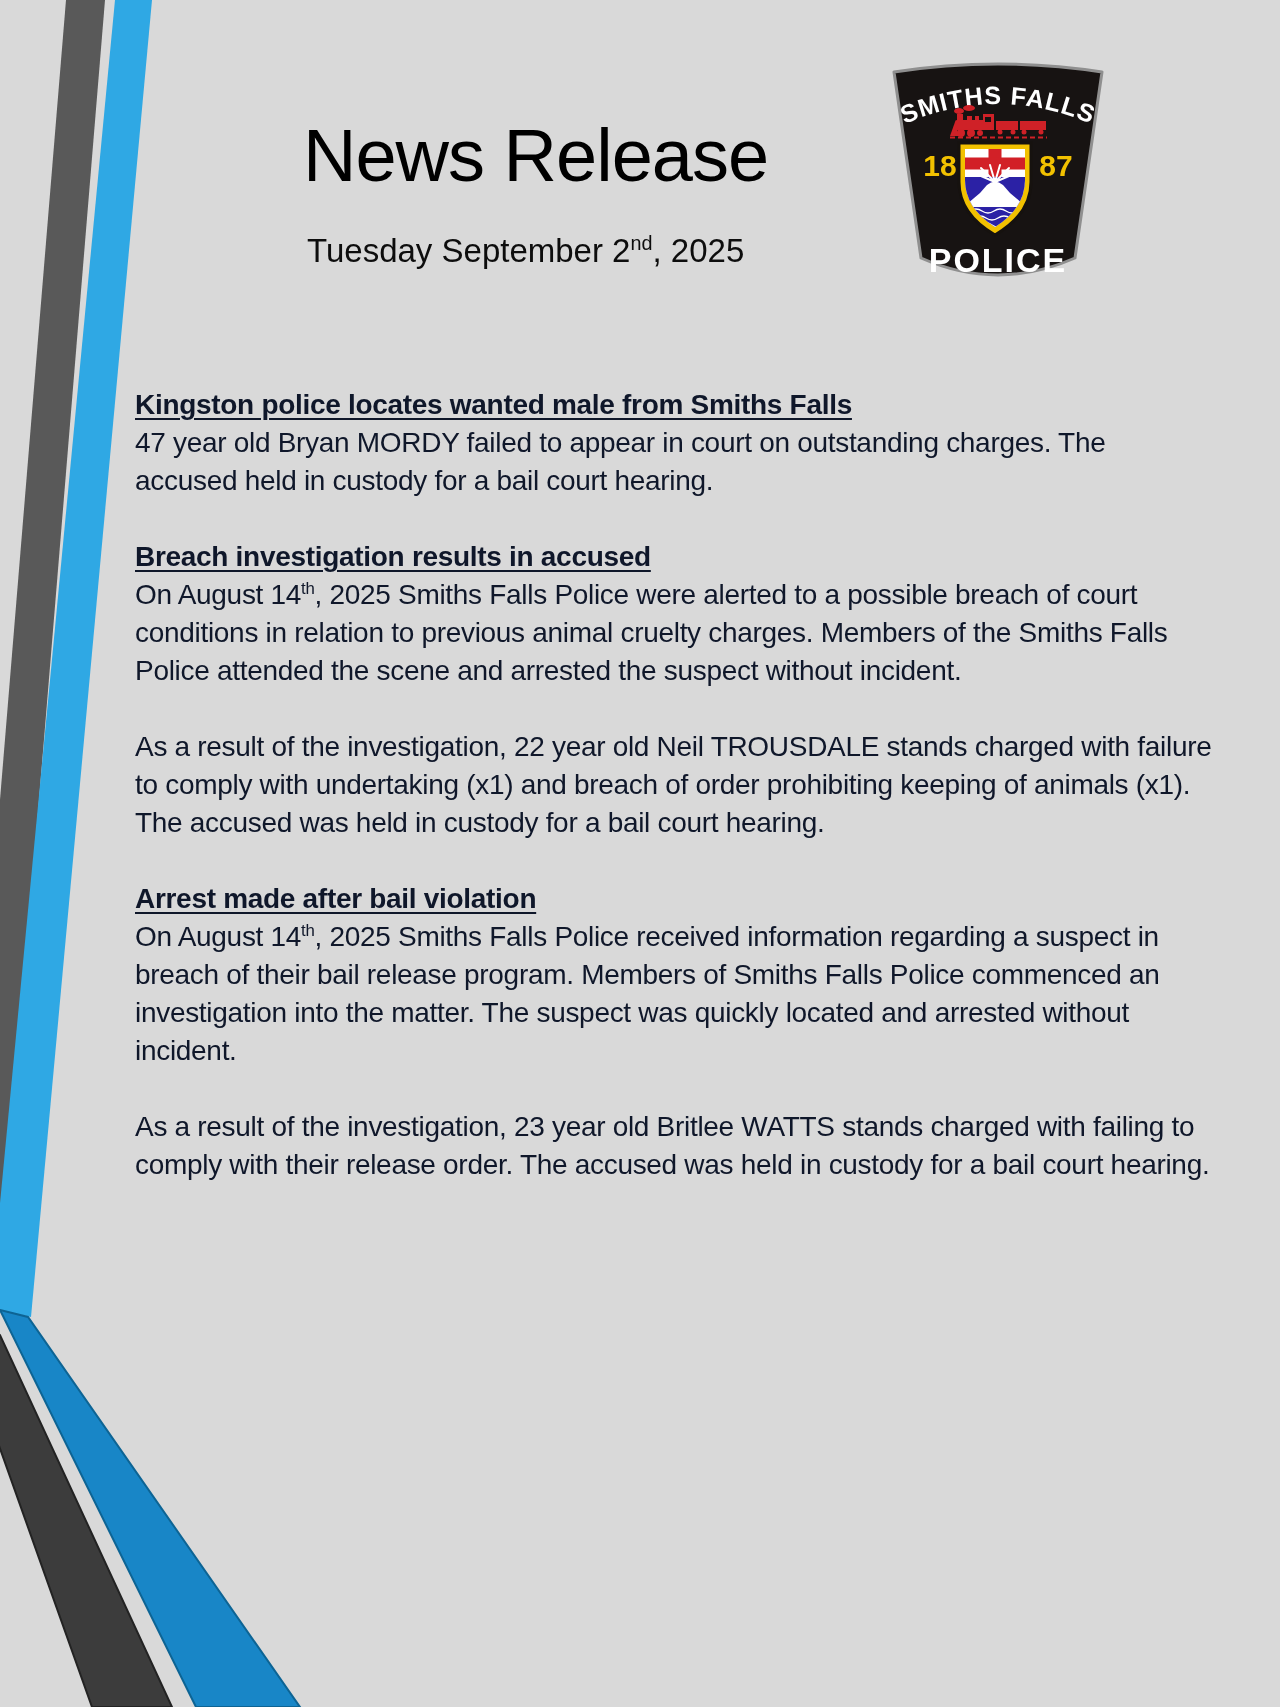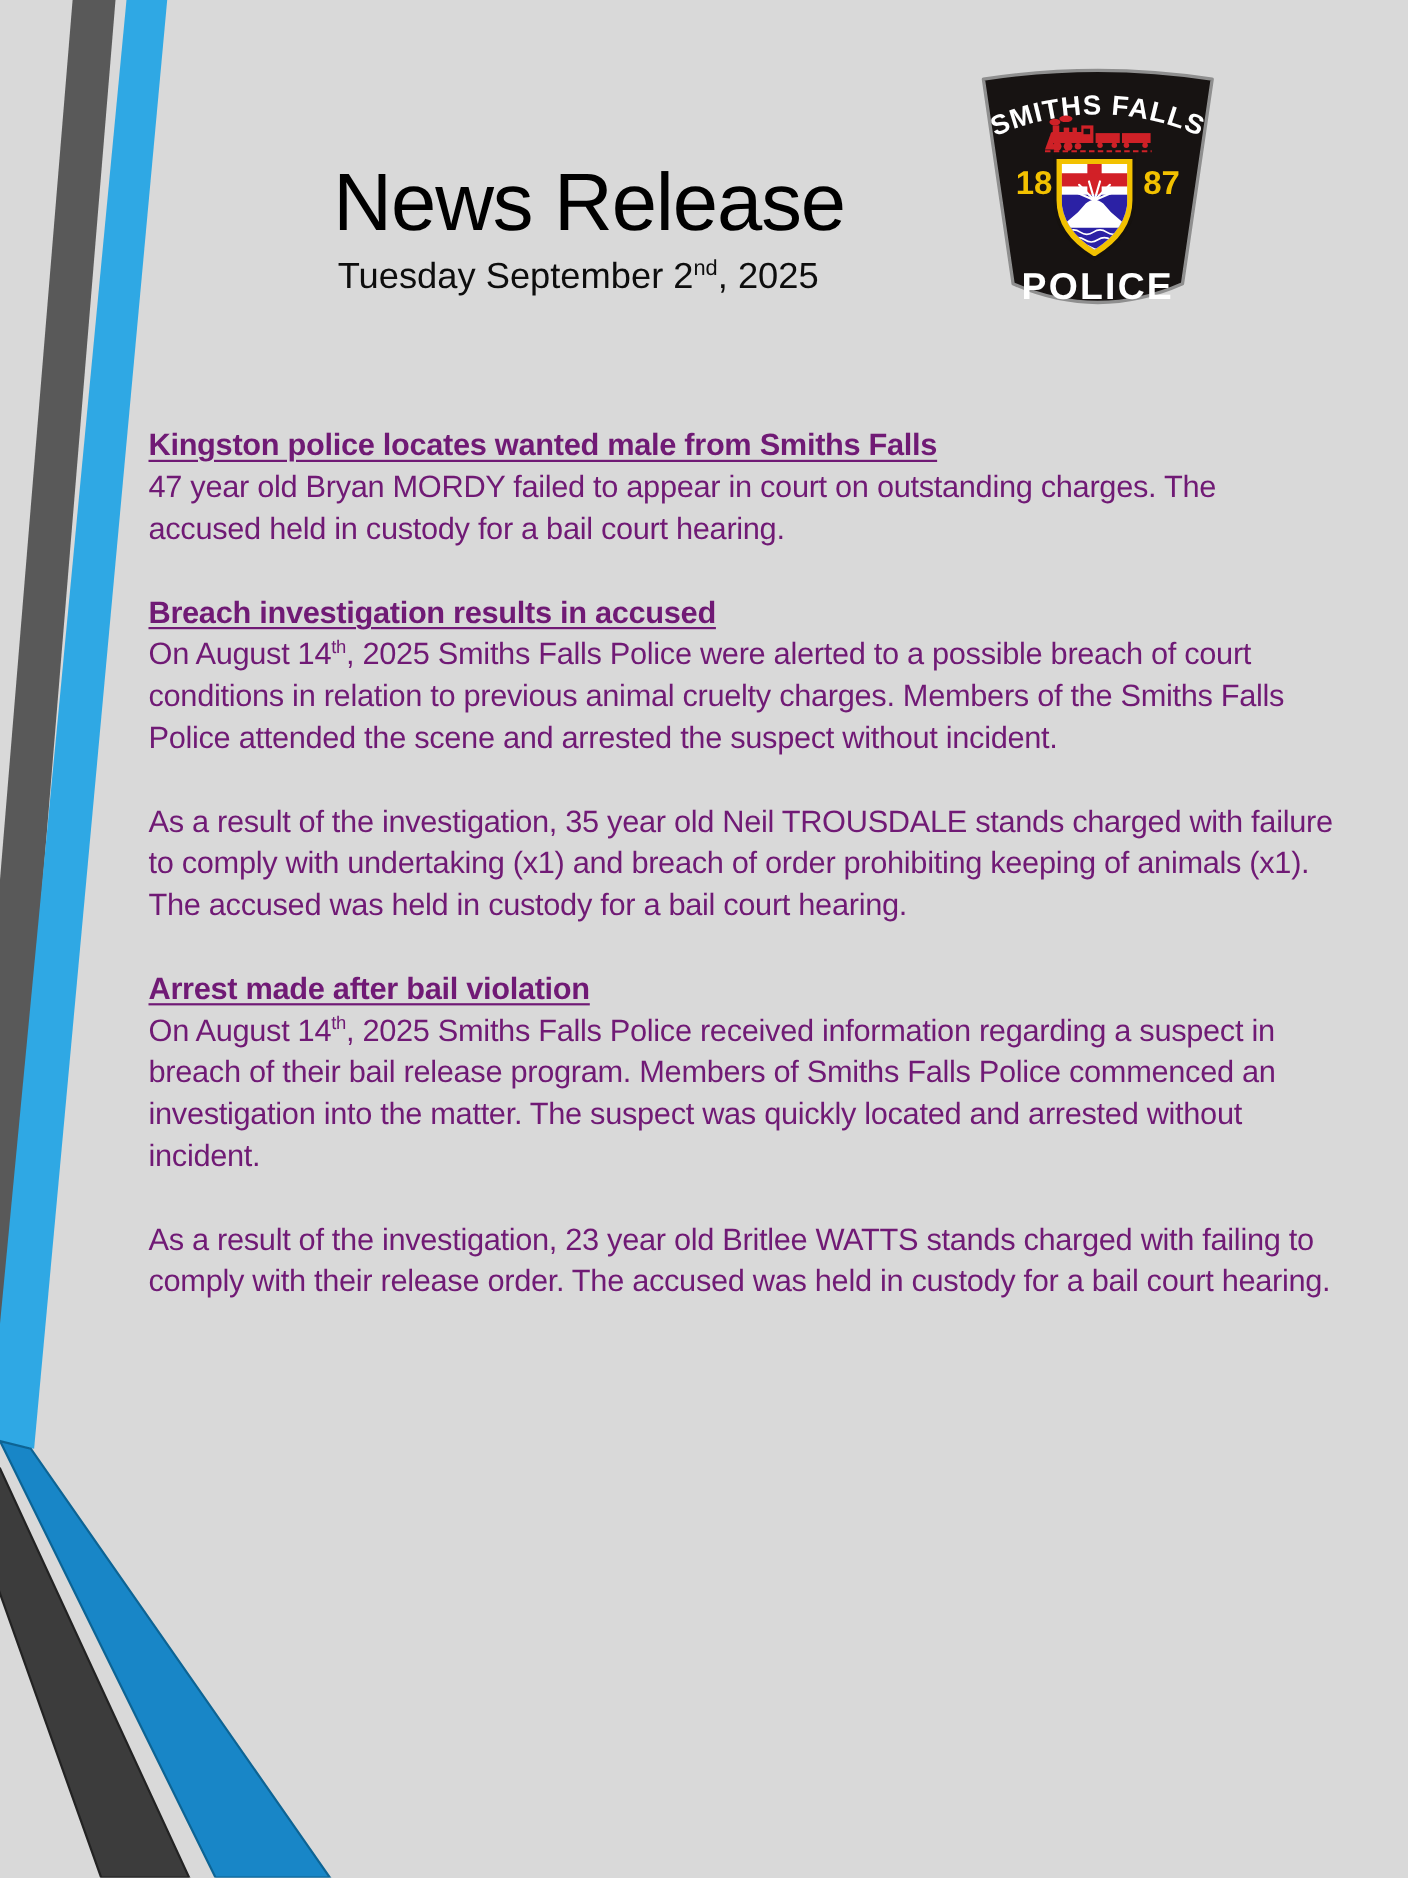--- a/index.html
+++ b/index.html
@@ -5,31 +5,31 @@
   html,body{margin:0;padding:0;background:#d9d9d9;}
   .page{
     position:relative;width:1280px;height:1707px;overflow:hidden;
     background:#d9d9d9;color:#0d0d0d;
     font-family:"Liberation Sans", sans-serif;
   }
   .stripes{position:absolute;left:0;top:0;width:1280px;height:1707px;z-index:1;}
   .title{
     position:absolute;left:303px;top:116px;z-index:2;
     font-size:74px;line-height:1.08;font-weight:400;color:#000;
-    letter-spacing:-1px;white-space:nowrap;margin-top:28px;
+    letter-spacing:-1px;white-space:nowrap;
   }
   .date{
     position:absolute;left:307px;top:232px;z-index:2;
     font-size:33px;color:#0d0d0d;white-space:nowrap;
   }
   .date sup, .content sup{font-size:0.6em;line-height:0;vertical-align:super;}
   .badge{position:absolute;left:874px;top:54px;z-index:2;}
   .content{
     position:absolute;left:135px;top:386px;width:1080px;z-index:2;
-    font-size:28px;line-height:38px;letter-spacing:-0.3px;color:#701a75;
+    font-size:28px;line-height:38px;letter-spacing:-0.3px;color:#0f172a;
   }
   .content h2{
     font-size:28px;line-height:38px;margin:0;font-weight:700;
     text-decoration:underline;text-decoration-thickness:2px;text-underline-offset:4px;
   }
   .content p{margin:0 0 38px 0;}
 </style>
 </head>
 <body>
 
@@ -108,21 +108,21 @@
   </svg>
 
   <main class="content">
     <section>
       <h2>Kingston police locates wanted male from Smiths Falls</h2>
       <p>47 year old Bryan MORDY failed to appear in court on outstanding charges. The accused held in custody for a bail court hearing.</p>
     </section>
     <section>
       <h2>Breach investigation results in accused</h2>
       <p>On August 14<sup>th</sup>, 2025 Smiths Falls Police were alerted to a possible breach of court conditions in relation to previous animal cruelty charges. Members of the Smiths Falls Police attended the scene and arrested the suspect without incident.</p>
-      <p>As a result of the investigation, 35 year old Neil TROUSDALE stands charged with failure to comply with undertaking (x1) and breach of order prohibiting keeping of animals (x1). The accused was held in custody for a bail court hearing.</p>
+      <p>As a result of the investigation, 22 year old Neil TROUSDALE stands charged with failure to comply with undertaking (x1) and breach of order prohibiting keeping of animals (x1). The accused was held in custody for a bail court hearing.</p>
     </section>
     <section>
       <h2>Arrest made after bail violation</h2>
       <p>On August 14<sup>th</sup>, 2025 Smiths Falls Police received information regarding a suspect in breach of their bail release program. Members of Smiths Falls Police commenced an investigation into the matter. The suspect was quickly located and arrested without incident.</p>
       <p>As a result of the investigation, 23 year old Britlee WATTS stands charged with failing to comply with their release order. The accused was held in custody for a bail court hearing.</p>
     </section>
   </main>
 
 </div>
 

